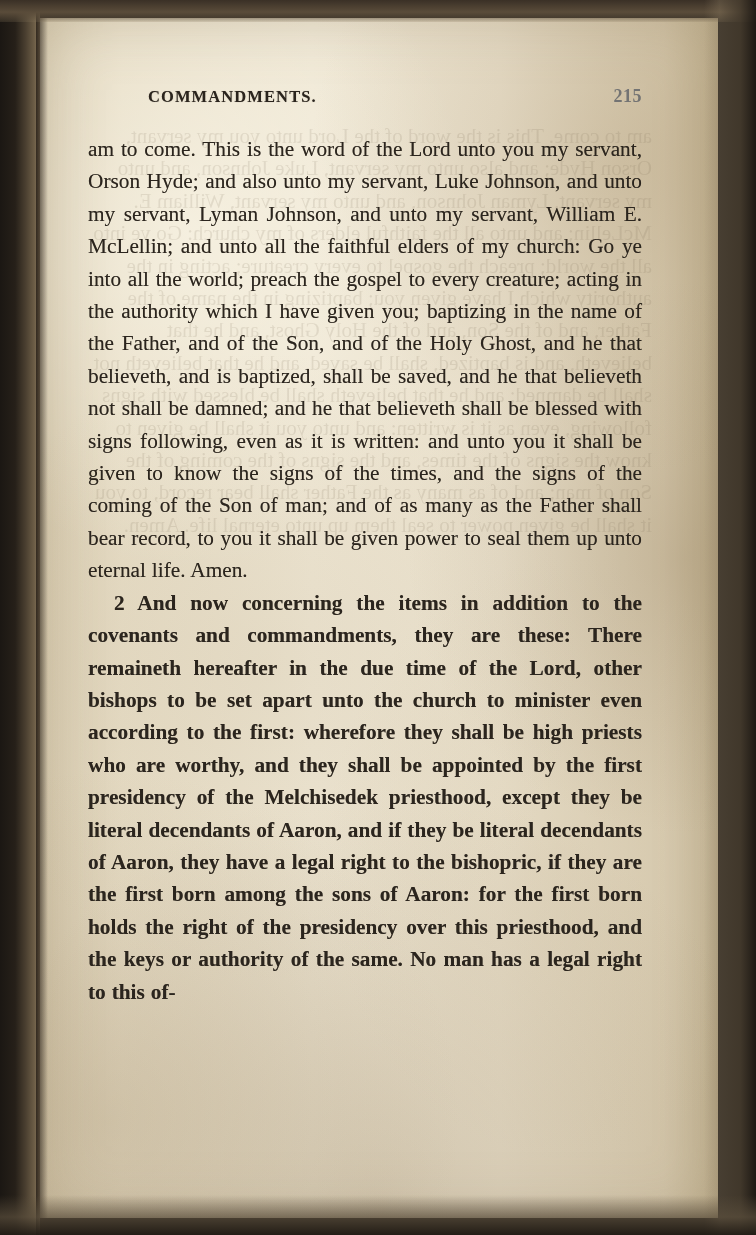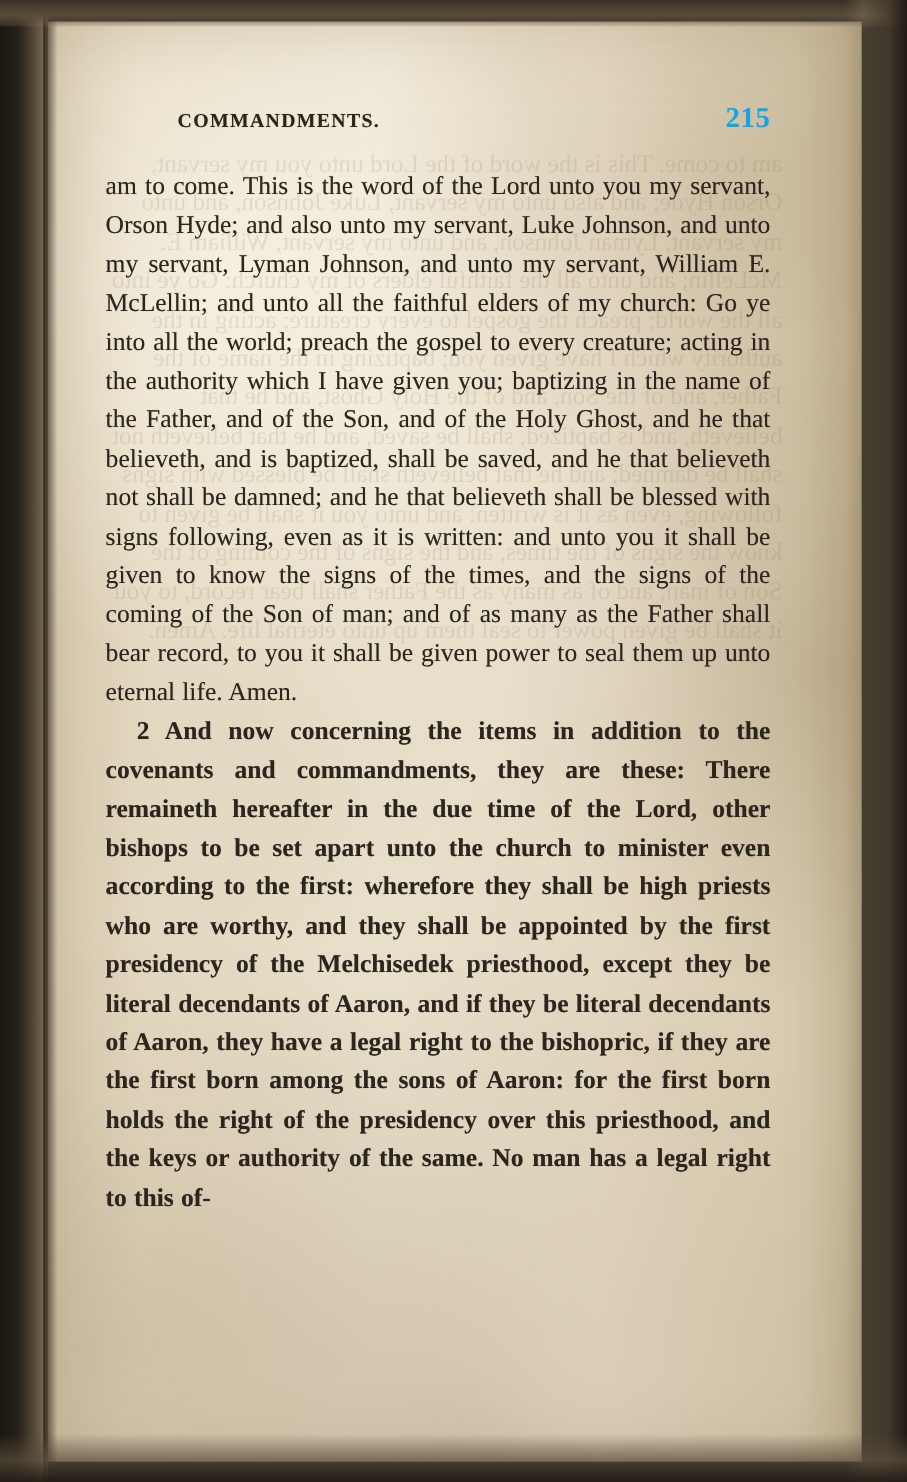--- a/index.html
+++ b/index.html
@@ -128,23 +128,23 @@
     font-size: 16.5px;
     letter-spacing: 1.1px;
     font-weight: 700;
     color: #2a241d;
     text-transform: uppercase;
     font-variant: small-caps;
     text-shadow: 0 0 1px rgba(60,50,38,0.35);
   }
   .head-page {
     font-family: "Liberation Serif", serif;
-    font-size: 24px;
+    font-size: 18px;
     font-weight: 700;
-    color: #0ea5e9;
+    color: #737373;
     letter-spacing: 0.5px;
   }
 
   p.body {
     margin: 0;
     font-family: "Liberation Serif", serif;
     font-size: 21.3px;
     line-height: 32.4px;
     color: #2b251e;
     text-align: justify;

